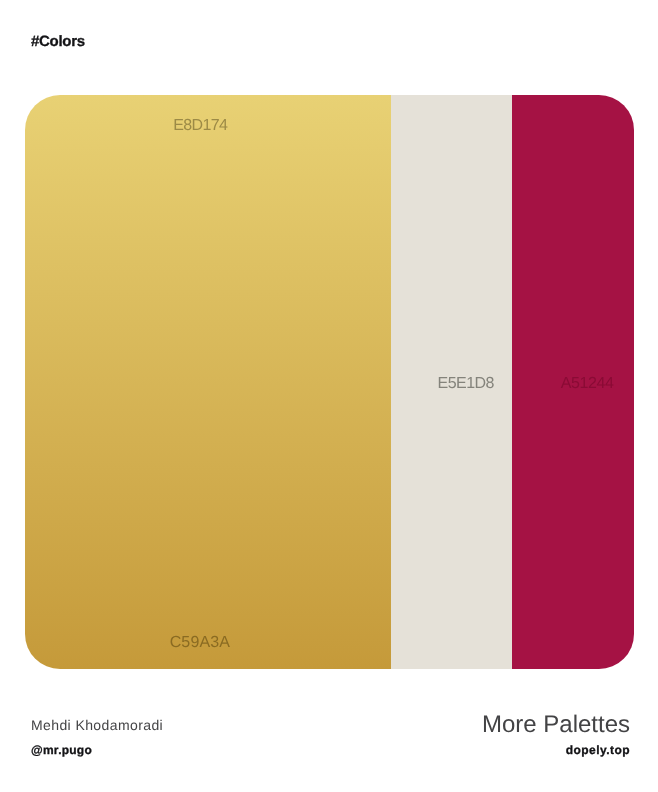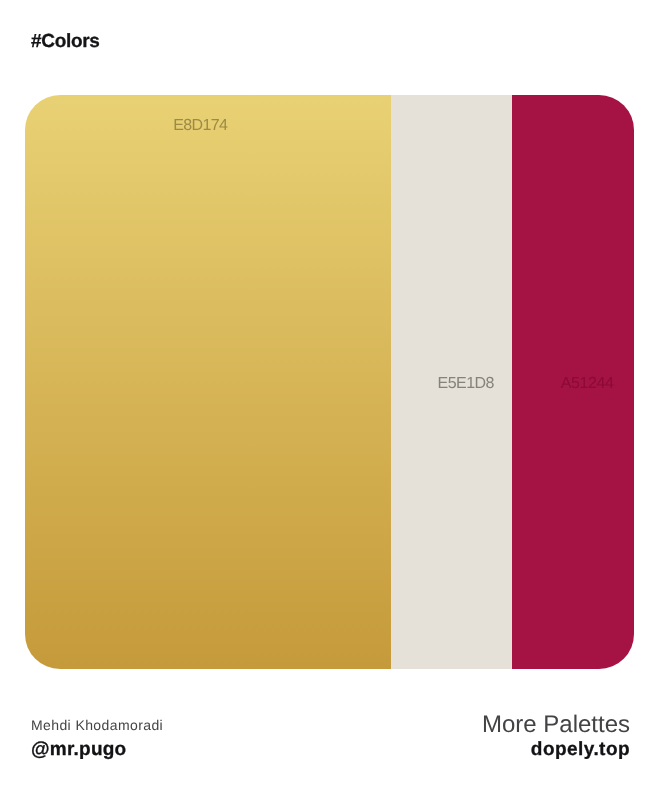--- a/index.html
+++ b/index.html
@@ -7,21 +7,21 @@
   html, body { width:658px; height:792px; background:#ffffff; }
   body { font-family:"Liberation Sans", sans-serif;
          -webkit-font-smoothing:antialiased; text-rendering:geometricPrecision; }
 
   
   .page { position:relative; width:658px; height:792px; background:#ffffff;
           overflow:hidden; filter:opacity(1); }
 
   
   .title { position:absolute; left:31px; top:32px;
-           font-size:19px; font-weight:bold; line-height:20px;
+           font-size:15px; font-weight:bold; line-height:20px;
            color:#141417; letter-spacing:-0.3px; white-space:nowrap;
            -webkit-text-stroke:0.3px #141417; }
 
   
   .card { position:absolute; left:25px; top:95px; width:609px; height:574px;
           border-radius:35px; overflow:hidden; display:flex; }
   .swatch { position:relative; height:100%; }
   .sw1 { width:366px; }
   .sw2 { width:121px; }
   .sw3 { width:122px; }
@@ -38,36 +38,37 @@
   .ls-d { letter-spacing:-0.37px; text-indent:0.37px; }
 
   
   .footer { position:absolute; left:31px; right:28px; top:715px;
             display:flex; justify-content:space-between; align-items:flex-start; }
   .f-col-right { text-align:right; }
   .f-name   { font-size:14px; line-height:20px; color:#434345;
               letter-spacing:0.4px; white-space:nowrap; }
   .f-name-r { font-size:24px; line-height:20px; color:#434345;
               letter-spacing:0px; white-space:nowrap; }
-  .f-handle { font-size:19px; line-height:20px; font-weight:bold; color:#131316;
+  .f-handle { font-size:12px; line-height:20px; font-weight:bold; color:#131316;
               margin-top:5px; letter-spacing:0.25px; white-space:nowrap;
               -webkit-text-stroke:0.3px #131316; }
   .f-handle-r { letter-spacing:0.45px; }
 </style>
 </head>
 <body>
 
 <div class="page">
 
   <div class="title">#Colors</div>
 
   <div class="card">
 
     <div class="swatch sw1" style="background: linear-gradient(rgb(232, 209, 116) 0%, rgb(197, 154, 58) 100%);">
       <span class="hexlabel hex-top ls-a" style="color: rgb(156, 138, 70);">E8D174</span>
+      <span class="hexlabel hex-bottom ls-b" style="color: rgb(138, 107, 34);">C59A3A</span>
     </div>
 
     <div class="swatch sw2" style="background: rgb(229, 225, 216);">
       <span class="hexlabel hex-mid ls-c" style="color: rgb(132, 131, 123);">E5E1D8</span>
     </div>
 
     <div class="swatch sw3" style="background: rgb(165, 18, 68);">
       <span class="hexlabel hex-mid ls-d" style="color: rgb(138, 11, 53);">A51244</span>
     </div>
 

